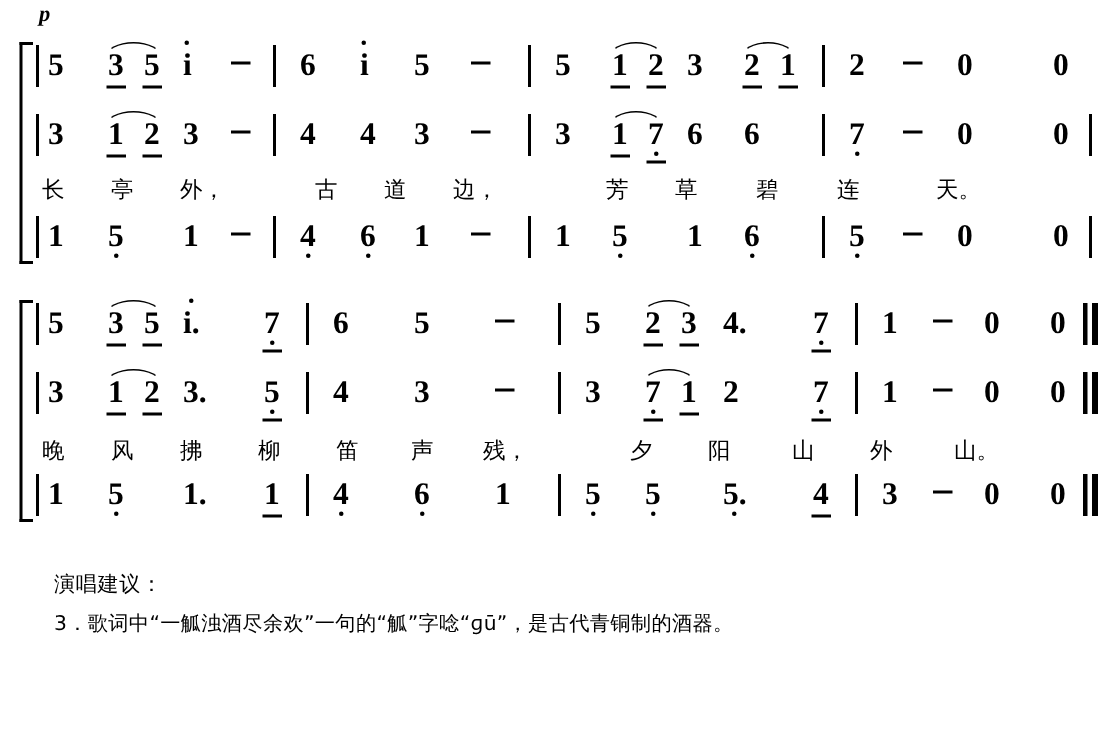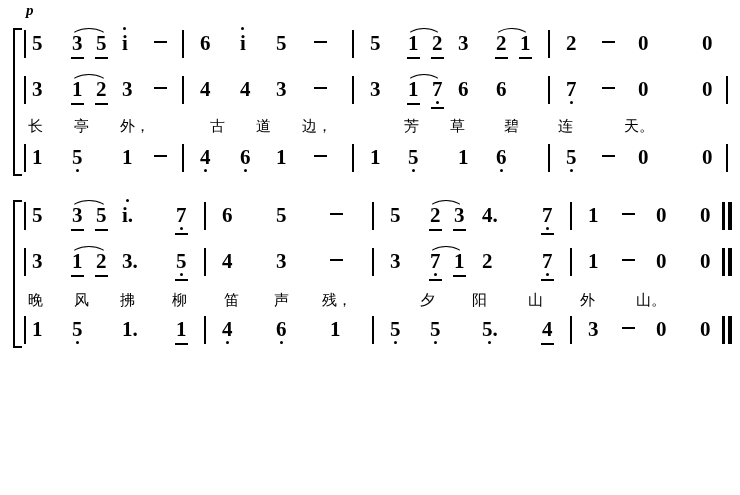--- a/index.html
+++ b/index.html
@@ -413,15 +413,17 @@
       <div class="note" style="left:564px;top:5px;">3</div>
       <div class="dash" style="left:598px;"></div>
       <div class="note" style="left:632px;top:5px;">0</div>
       <div class="note" style="left:676px;top:5px;">0</div>
       <div class="barline final" style="left:698px;"></div>
       <div class="barline thick" style="left:704px;"></div>
     </div>
   </div>
 
   <div class="notes-block">
+    <div class="notes-title">演唱建议：</div>
+    <div class="note-line">3．歌词中“一觚浊酒尽余欢”一句的“觚”字唸“ɡū”，是古代青铜制的酒器。</div>
   </div>
 
 </div>
 
 </body></html>

